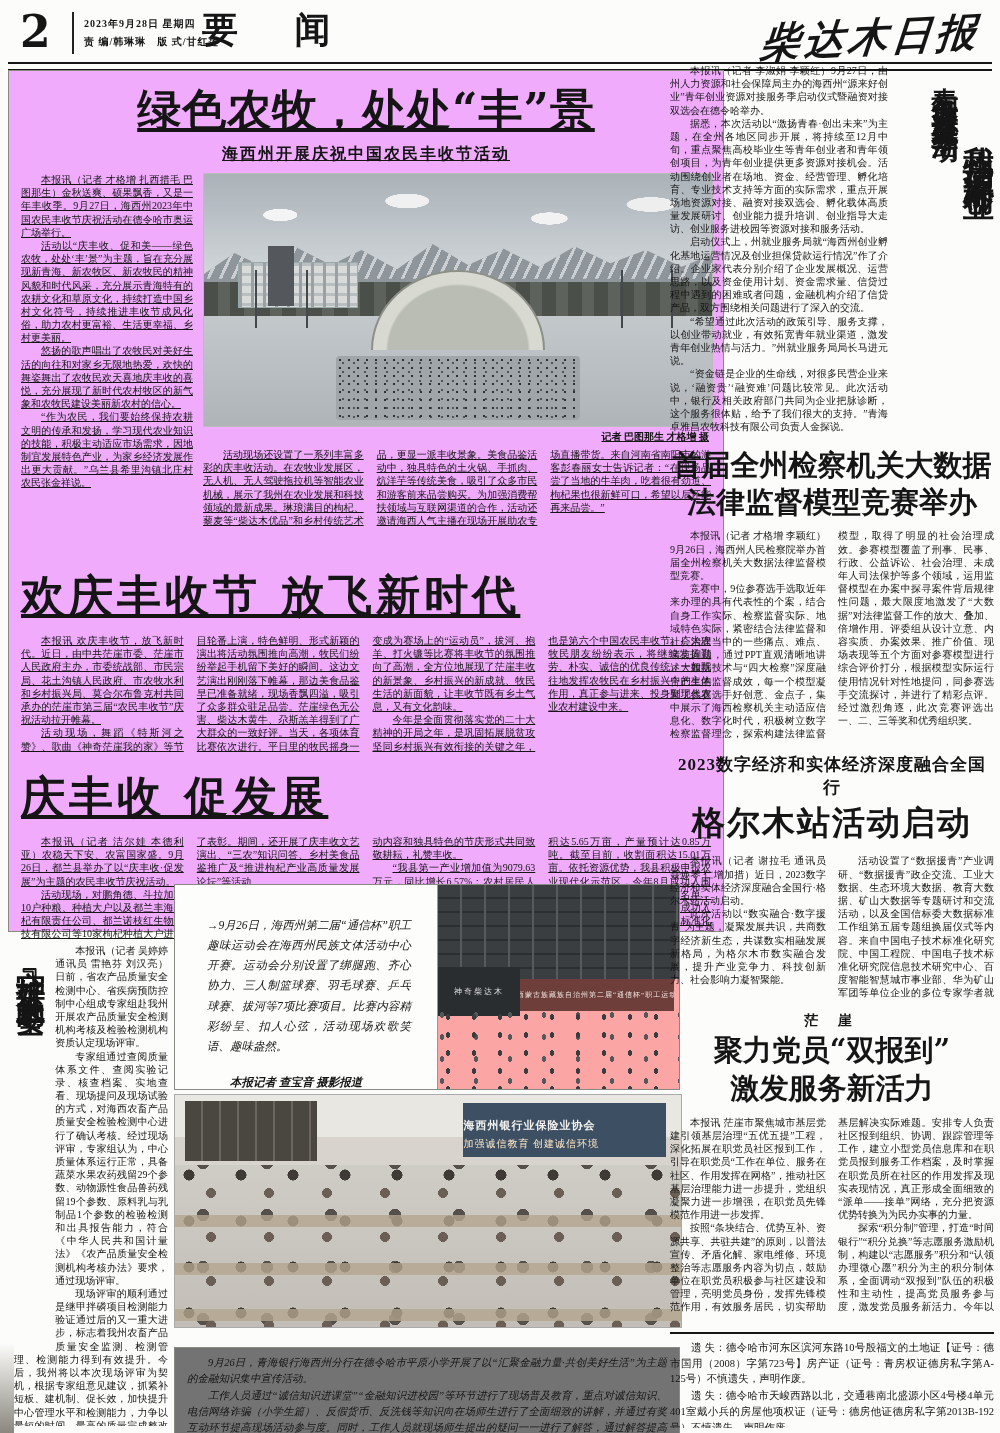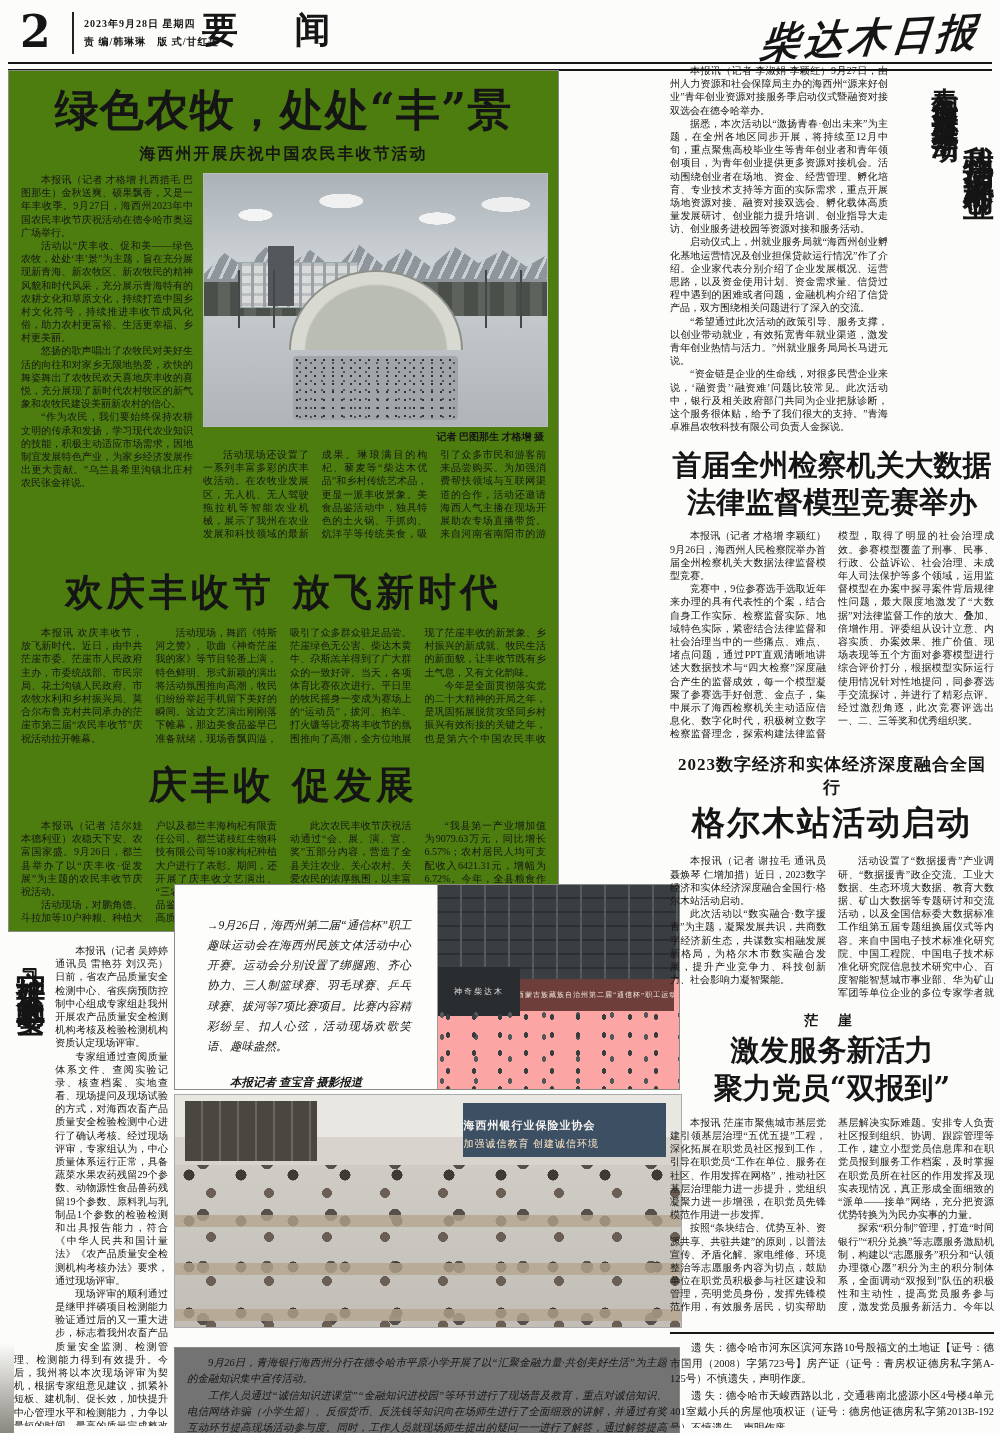--- a/index.html
+++ b/index.html
@@ -17,30 +17,30 @@
             letter-spacing:4px;transform:rotate(-3deg) skewX(-8deg);font-family:"DejaVu Serif",serif;}
   .dbl-rule{position:absolute;top:62px;left:8px;right:8px;height:5px;
             border-top:2.5px solid #161616;border-bottom:2.5px solid #161616;}
   
   .bt{font-size:10px;line-height:1.32;text-align:justify;overflow:hidden;}
   .bt p{margin:0;text-indent:2em;}
   .cols4{column-count:4;column-gap:13px;}
   .cols3{column-count:3;column-gap:13px;}
   .cols2{column-count:2;column-gap:12px;}
   
-  .mainbox{position:absolute;top:70px;left:8px;width:551px;height:862px;border:1px solid #8a8a85;
-           box-sizing:border-box;padding:8px 12px;background:#4d7c0f;}
+  .mainbox{position:absolute;top:70px;left:8px;width:716px;height:862px;border:1px solid #8a8a85;
+           box-sizing:border-box;padding:8px 12px;background:#f0abfc;text-decoration:underline;}
   .h-main{font-size:44px;font-weight:900;text-align:center;margin:2px 0 4px;letter-spacing:1px;
           font-family:"DejaVu Serif",serif;}
   .h-sub{font-size:16px;font-weight:700;text-align:center;margin:0 0 8px;letter-spacing:2px;}
   .leadrow{display:flex;gap:10px;}
   .leadcol{width:172px;flex:0 0 172px;height:384px;}
   .leadright{flex:1;}
   .photo-credit{font-size:10px;text-align:right;margin:3px 2px 4px;font-weight:700;}
-  .h2line{font-size:38px;font-weight:900;text-align:center;margin:10px 0 8px;letter-spacing:4px;
+  .h2line{font-size:44px;font-weight:900;margin:10px 0 8px;letter-spacing:4px;
           font-family:"DejaVu Serif",serif;}
   .blk4{height:124px;margin-top:2px;}
   
   .photo1{position:relative;width:100%;height:252px;background:linear-gradient(#aab2b8 0%,#cfd4d7 38%,#dfe2e3 55%);
           overflow:hidden;border:1px solid #bbb;}
   .p1-clouds{position:absolute;top:6px;left:0;right:0;height:70px;
      background:radial-gradient(28px 10px at 15% 50%,#f4f4f4 60%,transparent 62%),
                 radial-gradient(36px 12px at 40% 30%,#f0f0f0 60%,transparent 62%),
                 radial-gradient(30px 10px at 68% 55%,#f2f2f2 60%,transparent 62%),
                 radial-gradient(40px 12px at 88% 35%,#eeeeee 60%,transparent 62%);}
@@ -262,22 +262,22 @@
       <div class="bt cols2" style="height:148px;">
         <p>本报讯（记者 谢拉毛 通讯员 聂焕琴 仁增加措）近日，2023数字经济和实体经济深度融合全国行·格尔木站活动启动。</p>
         <p>此次活动以“数实融合·数字援青”为主题，凝聚发展共识，共商数字经济新生态，共谋数实相融发展新格局，为格尔木市数实融合发展，提升产业竞争力、科技创新力、社会影响力凝智聚能。</p>
         <p>活动设置了“数据援青”产业调研、“数据援青”政企交流、工业大数据、生态环境大数据、教育大数据、矿山大数据等专题研讨和交流活动，以及全国信标委大数据标准工作组第五届专题组换届仪式等内容。来自中国电子技术标准化研究院、中国工程院、中国电子技术标准化研究院信息技术研究中心、百度智能智慧城市事业部、华为矿山军团等单位企业的多位专家学者就各自专研领域学术进行了分享交流，并与格尔木市相关企业就数字经济、产业数字化转型进行了深入交流。</p>
       </div>
     </div>
 
     <div>
       <div class="kicker-sm">茫 崖</div>
       <div class="r4-title">
+        <div>聚力党员“双报到”</div>
         <div>激发服务新活力</div>
-        <div>聚力党员“双报到”</div>
       </div>
       <div class="bt cols2" style="height:208px;">
         <p>本报讯 茫崖市聚焦城市基层党建引领基层治理“五优五提”工程，深化拓展在职党员社区报到工作，引导在职党员“工作在单位、服务在社区、作用发挥在网格”，推动社区基层治理能力进一步提升，党组织凝聚力进一步增强，在职党员先锋模范作用进一步发挥。</p>
         <p>按照“条块结合、优势互补、资源共享、共驻共建”的原则，以普法宣传、矛盾化解、家电维修、环境整治等志愿服务内容为切点，鼓励单位在职党员积极参与社区建设和管理，亮明党员身份，发挥先锋模范作用，有效服务居民，切实帮助基层解决实际难题。安排专人负责社区报到组织、协调、跟踪管理等工作，建立小型党员信息库和在职党员报到服务工作档案，及时掌握在职党员所在社区的作用发挥及现实表现情况，真正形成全面细致的“派单——接单”网络，充分把资源优势转换为为民办实事的力量。</p>
         <p>探索“积分制”管理，打造“时间银行”“积分兑换”等志愿服务激励机制，构建以“志愿服务”积分和“认领办理微心愿”积分为主的积分制体系，全面调动“双报到”队伍的积极性和主动性，提高党员服务参与度，激发党员服务新活力。今年以来，茫崖市56个党组织550余名党员参与“双报到”1000余人次，为民办实事280余件。</p>
       </div>
     </div>
 
     <hr class="notice-rule">
     <div class="notices">

